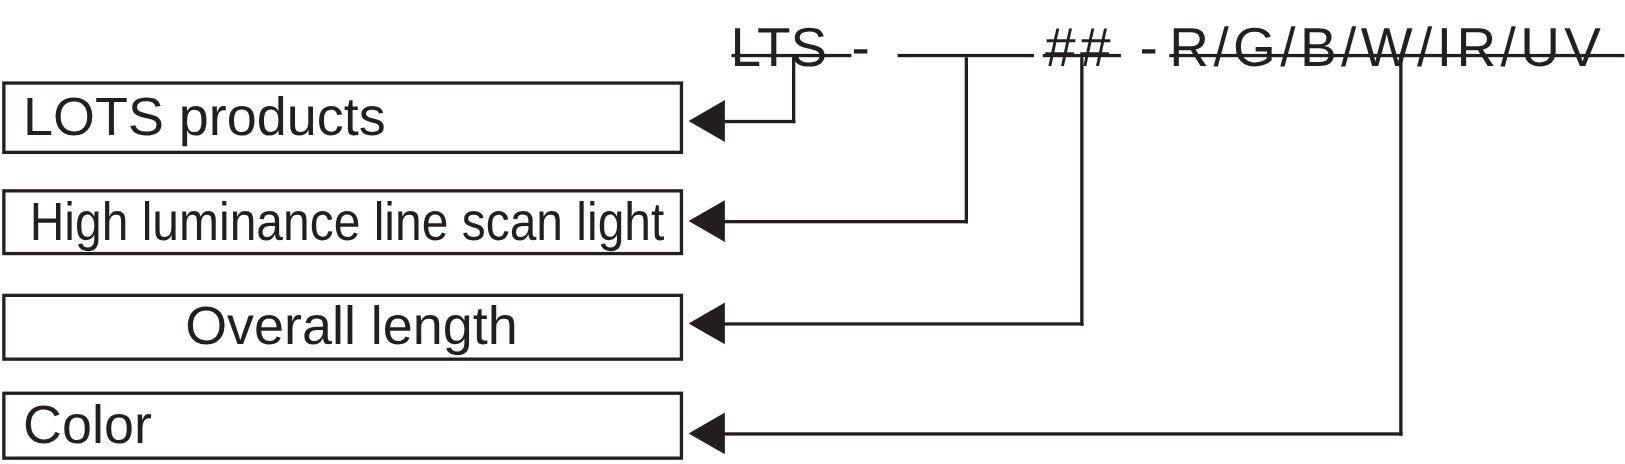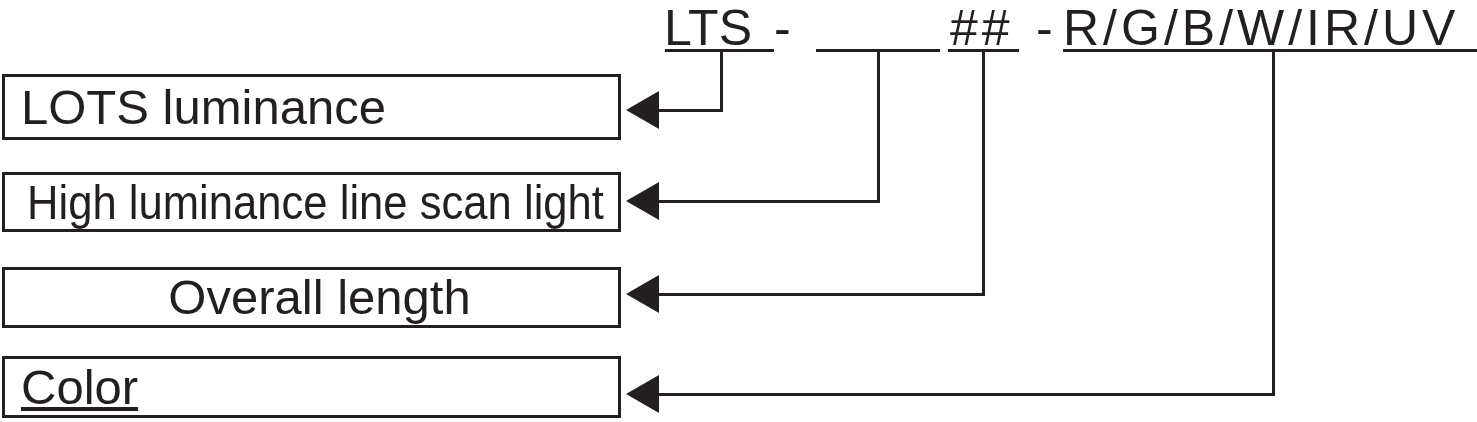--- a/index.html
+++ b/index.html
@@ -10,21 +10,21 @@
   .stage{
     position:relative;
     width:1477px;height:422px;
     background:var(--bg);
     font-family:"Liberation Sans","DejaVu Sans",sans-serif;
     color:var(--ink);
     overflow:hidden;
   }
   
   .seg{
-    position:absolute;top:3px;
+    position:absolute;top:18px;
     font-size:50px;line-height:50px;
     white-space:nowrap;color:var(--ink);
   }
   .ls4{letter-spacing:4px;}
   .seg-lts{left:664px;}
   .sep1{left:774px;}
   .seg-2lin{left:816px;}
   .seg-len{left:950px;}
   .sep2{left:1036px;}
   .seg-col{left:1063px;text-align:right;}
@@ -63,21 +63,21 @@
     border:3px solid var(--ink);
     background:var(--bg);
     display:flex;align-items:center;
     padding-left:16px;
     font-size:49px;line-height:1;
     white-space:nowrap;
   }
   .b1{top:74px;height:66px;}
   .b2{top:172px;height:60px;padding-left:22px;}
   .b3{top:267px;height:61px;justify-content:center;}
-  .b4{top:356px;height:62px;text-decoration:underline;}
+  .b4{top:356px;height:62px;}
   .condense{
     display:inline-block;
     transform:scaleX(0.89);
     transform-origin:left center;
   }
 </style>
 </head>
 <body>
 
 <div class="stage">
@@ -102,21 +102,21 @@
   <div class="hline h2"></div>
   <div class="hline h3"></div>
   <div class="hline h4"></div>
 
   <div class="arrowhead a1"></div>
   <div class="arrowhead a2"></div>
   <div class="arrowhead a3"></div>
   <div class="arrowhead a4"></div>
 
   <div class="labelbox b1">
-    <span>LOTS luminance</span>
+    <span>LOTS products</span>
   </div>
   <div class="labelbox b2">
     <span class="condense">High luminance line scan light</span>
   </div>
   <div class="labelbox b3">
     <span>Overall length</span>
   </div>
   <div class="labelbox b4">
     <span>Color</span>
   </div>

